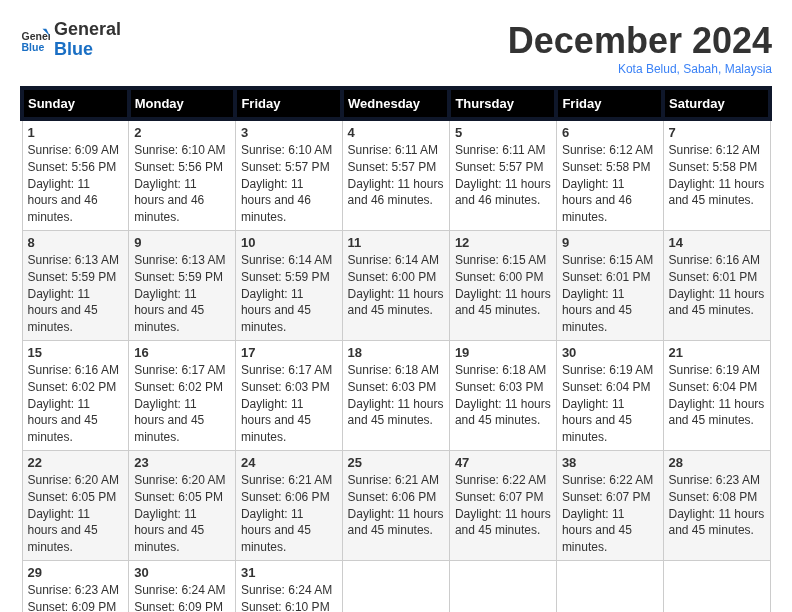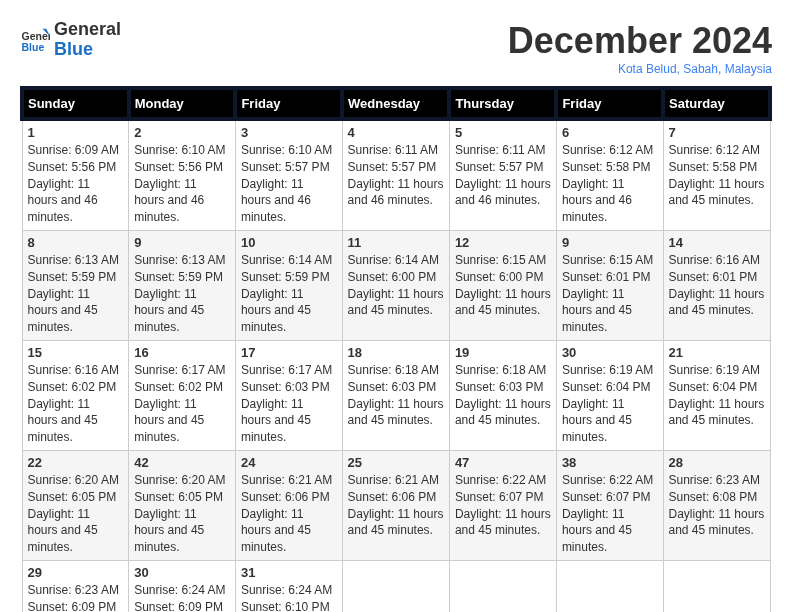--- a/index.html
+++ b/index.html
@@ -166,21 +166,21 @@
         <td><span class="day-num">19</span>
 <span class="day-detail">Sunrise: 6:18 AM<br>Sunset: 6:03 PM<br>Daylight: 11 hours and 45 minutes.</span></td>
         <td><span class="day-num">30</span>
 <span class="day-detail">Sunrise: 6:19 AM<br>Sunset: 6:04 PM<br>Daylight: 11 hours and 45 minutes.</span></td>
         <td><span class="day-num">21</span>
 <span class="day-detail">Sunrise: 6:19 AM<br>Sunset: 6:04 PM<br>Daylight: 11 hours and 45 minutes.</span></td>
       </tr>
       <tr>
         <td><span class="day-num">22</span>
 <span class="day-detail">Sunrise: 6:20 AM<br>Sunset: 6:05 PM<br>Daylight: 11 hours and 45 minutes.</span></td>
-        <td><span class="day-num">42</span>
+        <td><span class="day-num">23</span>
 <span class="day-detail">Sunrise: 6:20 AM<br>Sunset: 6:05 PM<br>Daylight: 11 hours and 45 minutes.</span></td>
         <td><span class="day-num">24</span>
 <span class="day-detail">Sunrise: 6:21 AM<br>Sunset: 6:06 PM<br>Daylight: 11 hours and 45 minutes.</span></td>
         <td><span class="day-num">25</span>
 <span class="day-detail">Sunrise: 6:21 AM<br>Sunset: 6:06 PM<br>Daylight: 11 hours and 45 minutes.</span></td>
         <td><span class="day-num">47</span>
 <span class="day-detail">Sunrise: 6:22 AM<br>Sunset: 6:07 PM<br>Daylight: 11 hours and 45 minutes.</span></td>
         <td><span class="day-num">38</span>
 <span class="day-detail">Sunrise: 6:22 AM<br>Sunset: 6:07 PM<br>Daylight: 11 hours and 45 minutes.</span></td>
         <td><span class="day-num">28</span>

